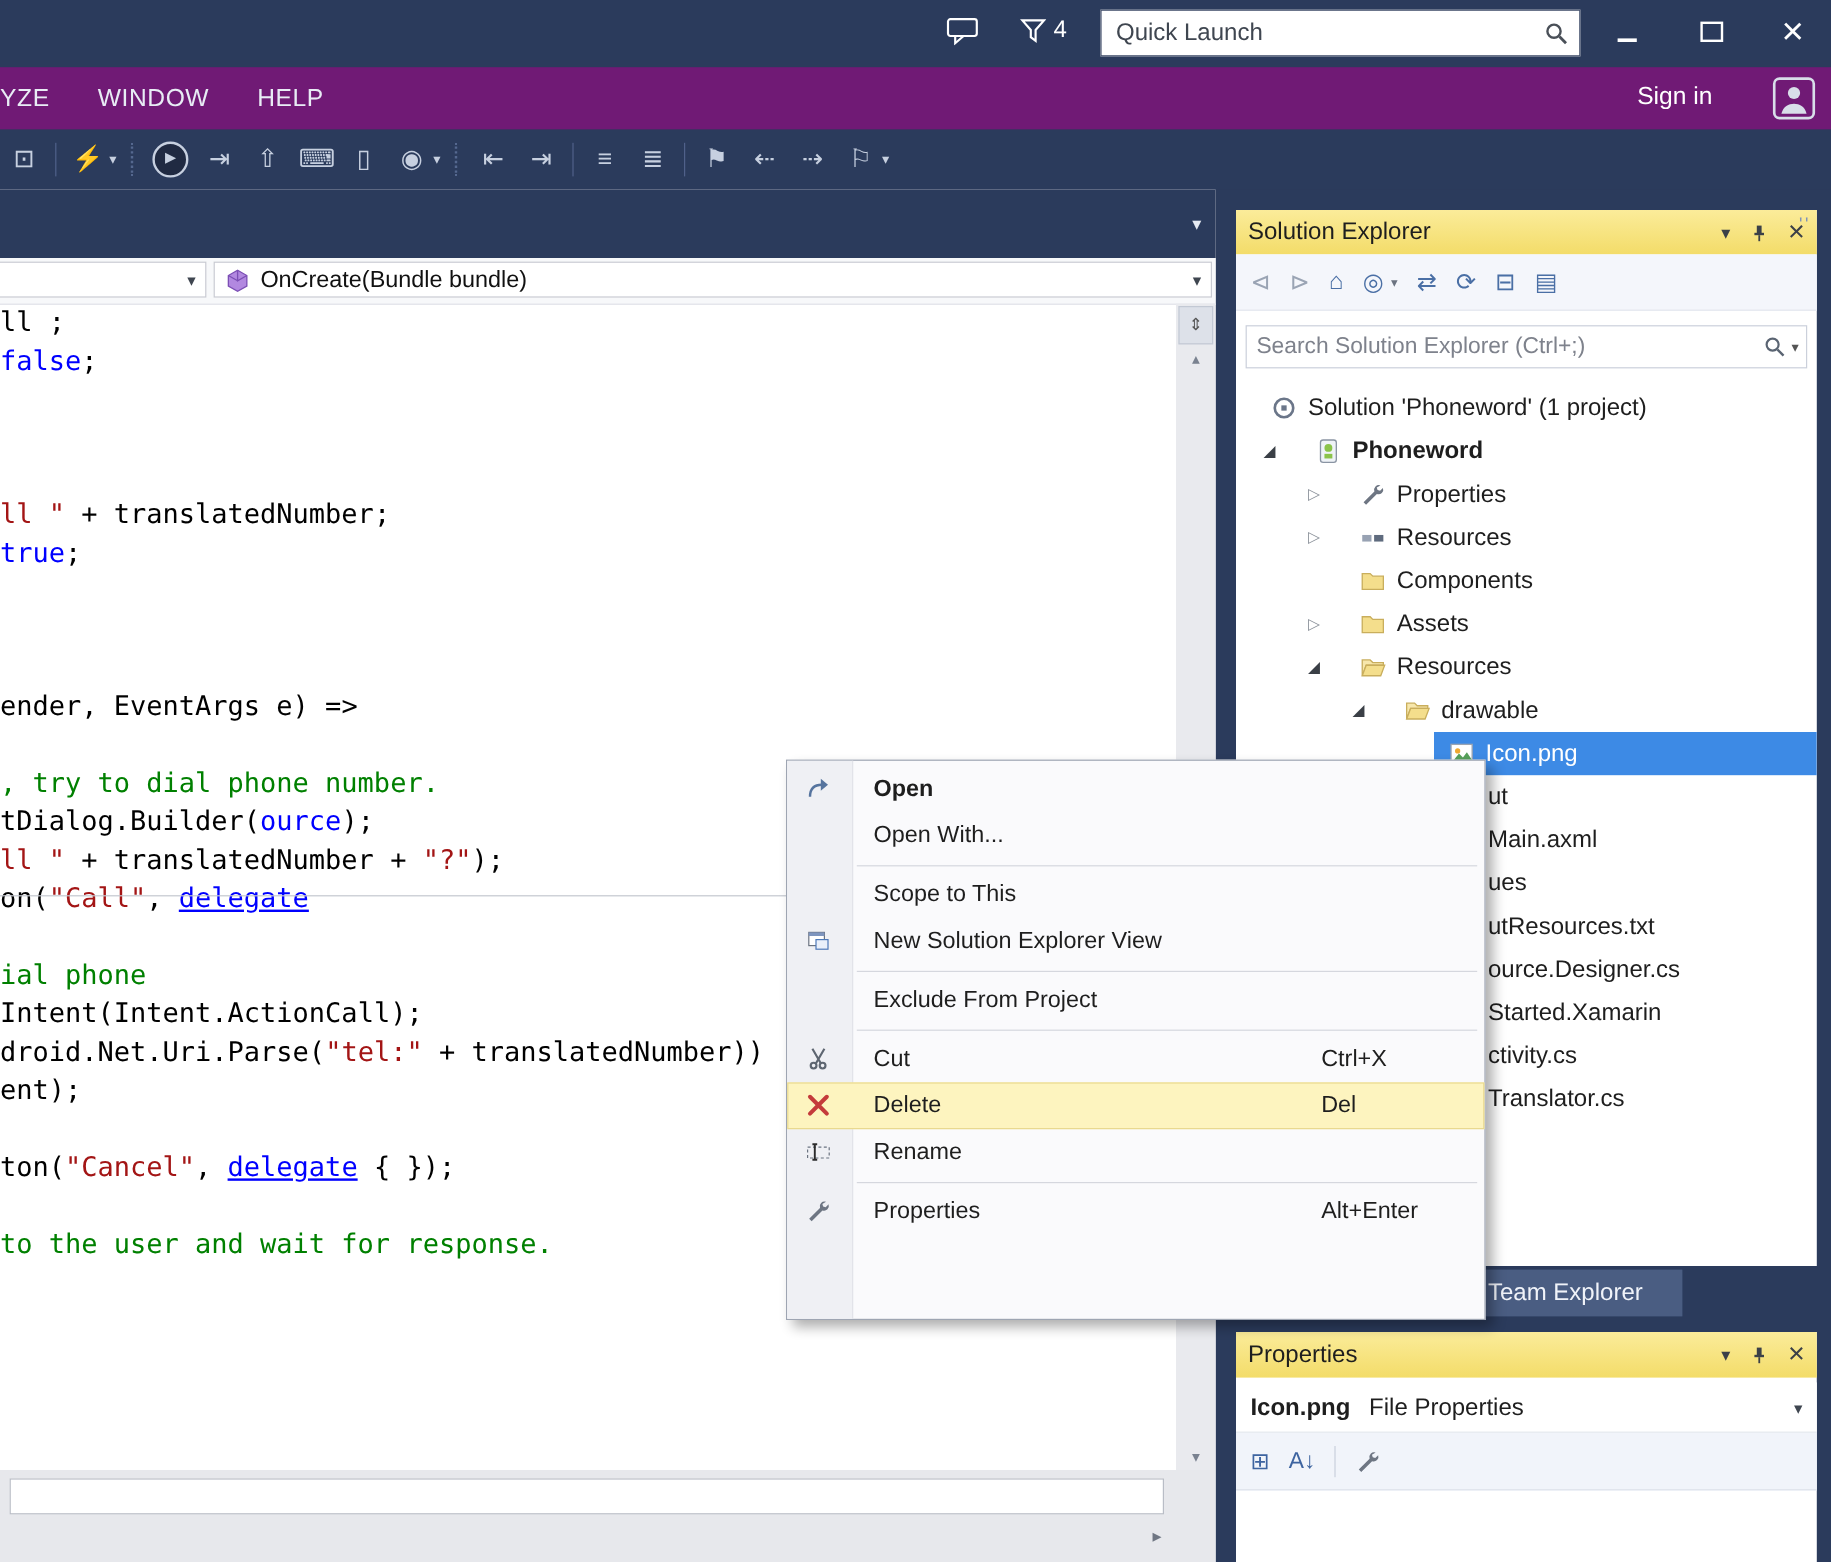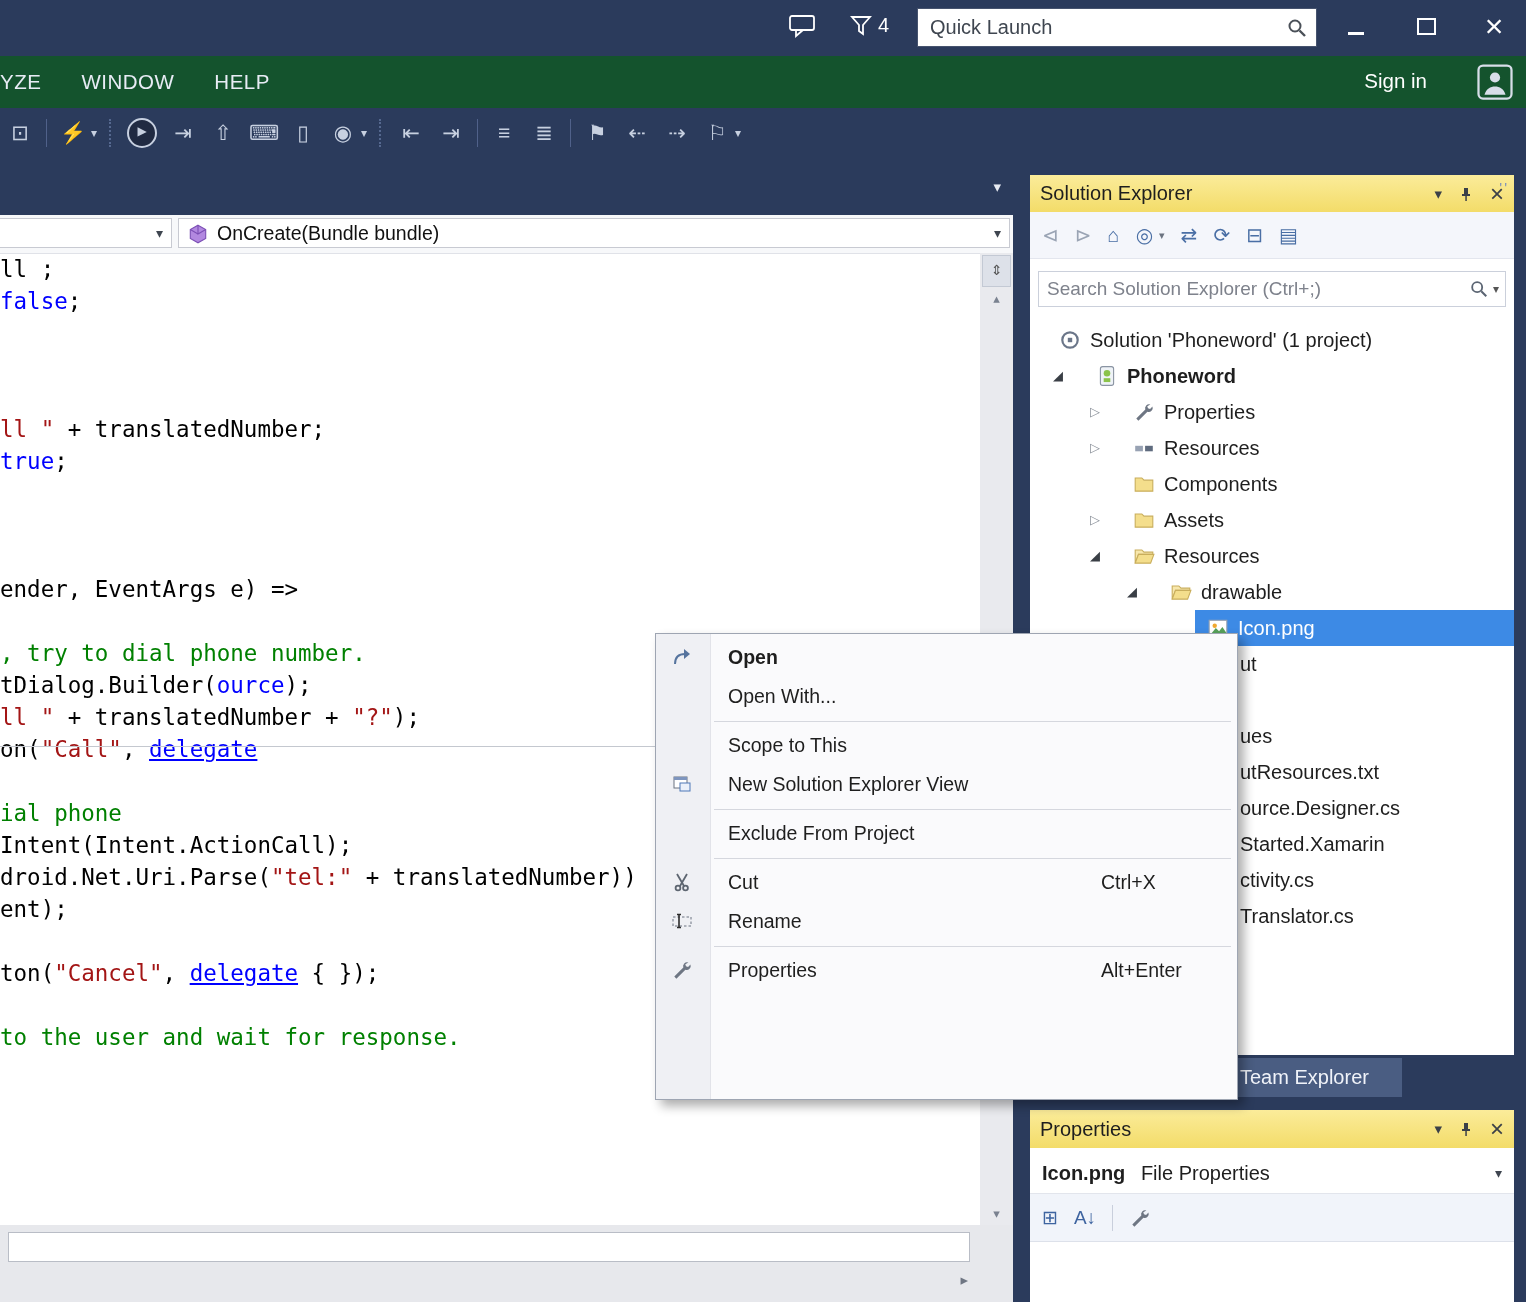--- a/index.html
+++ b/index.html
@@ -16,21 +16,21 @@
   .ql-input{flex:1;border:0;outline:0;background:transparent;font-family:"Liberation Sans",sans-serif;
             font-size:20px;color:#333;padding-left:12px;}
   .ql-input::placeholder{color:#3F4650;opacity:1;}
   .ql-mag{margin-right:8px;display:inline-flex;}
   .wbtn{position:absolute;top:6px;width:40px;height:40px;display:flex;align-items:center;justify-content:center;}
   .wbtn.min{left:1336px;} .wbtn.max{left:1406px;} .wbtn.close{left:1474px;color:#FFF;font-size:32px;line-height:30px;}
   .glyph-min{width:16px;height:3px;background:#FFF;margin-top:14px;}
   .glyph-max{width:15px;height:13px;border:2px solid #FFF;}
 
   
-  .menubar{position:absolute;left:0;top:56px;width:100%;height:52px;background:#14532d;}
+  .menubar{position:absolute;left:0;top:56px;width:100%;height:52px;background:#701a75;}
   #menu-items{position:absolute;left:0;top:0;height:52px;display:flex;align-items:center;}
   .menu-item{color:#E8ECF5;font-size:20.5px;margin-right:40px;letter-spacing:0.5px;}
   .signin{position:absolute;right:99px;top:13px;color:#FFFFFF;font-size:20.5px;}
   .avatar{position:absolute;left:1477px;top:6px;}
 
   
   .toolbar{position:absolute;left:0;top:108px;width:100%;height:50px;background:#2B3B5C;
            display:flex;align-items:center;padding-left:6px;gap:12px;box-sizing:border-box;}
   .ti{color:#C7D0E0;font-size:21px;width:28px;text-align:center;line-height:30px;flex:0 0 auto;}
   .ti.accent{color:#E8A33D;}
@@ -378,20 +378,23 @@
               <rect x="2" y="3" width="16" height="14" fill="#FFFFFF" stroke="#9AA4B2"></rect>
               <circle cx="7" cy="8" r="2" fill="#F0A830"></circle>
               <path d="M4 15l4-5 3 3 3-4 4 6z" fill="#57A05A"></path>
             </svg>
           </span>
           <span class="lbl" style="left: 208px;">Icon.png</span>
         </div>
         <div class="trow" style="top: 331px;">
           <span class="lbl" style="left: 210px;">ut</span>
         </div>
+        <div class="trow" style="top: 367px;">
+          <span class="lbl" style="left: 210px;">Main.axml</span>
+        </div>
         <div class="trow" style="top: 403px;">
           <span class="lbl" style="left: 210px;">ues</span>
         </div>
         <div class="trow" style="top: 439px;">
           <span class="lbl" style="left: 210px;">utResources.txt</span>
         </div>
         <div class="trow" style="top: 475px;">
           <span class="lbl" style="left: 210px;">ource.Designer.cs</span>
         </div>
         <div class="trow" style="top: 511px;">
@@ -477,20 +480,29 @@
           <span class="cicon">
             <svg width="22" height="22" viewBox="0 0 22 22">
               <path d="M6 3l7 12M16 3L9 15" stroke="#5E6671" stroke-width="1.8" fill="none"></path>
               <circle cx="7" cy="17" r="2.4" fill="none" stroke="#5E6671" stroke-width="1.8"></circle>
               <circle cx="14.5" cy="17" r="2.4" fill="none" stroke="#5E6671" stroke-width="1.8"></circle>
             </svg>
           </span>
           <span class="lbl">Cut</span>
           <span class="sc">Ctrl+X</span>
         </div>
+        <div class="ctx-item hl">
+          <span class="cicon">
+            <svg width="22" height="22" viewBox="0 0 22 22">
+              <path d="M4 4l14 14M18 4L4 18" stroke="#C43B3B" stroke-width="3.4" stroke-linecap="round"></path>
+            </svg>
+          </span>
+          <span class="lbl">Delete</span>
+          <span class="sc">Del</span>
+        </div>
         <div class="ctx-item">
           <span class="cicon">
             <svg width="22" height="22" viewBox="0 0 22 22">
               <rect x="2" y="7" width="18" height="9" fill="none" stroke="#6B7380" stroke-dasharray="2.5 2"></rect>
               <path d="M8 4.5v13" stroke="#2B2B2B" stroke-width="1.6"></path>
               <path d="M6 4.5h4M6 17.5h4" stroke="#2B2B2B" stroke-width="1.6"></path>
             </svg>
           </span>
           <span class="lbl">Rename</span>
         </div>

